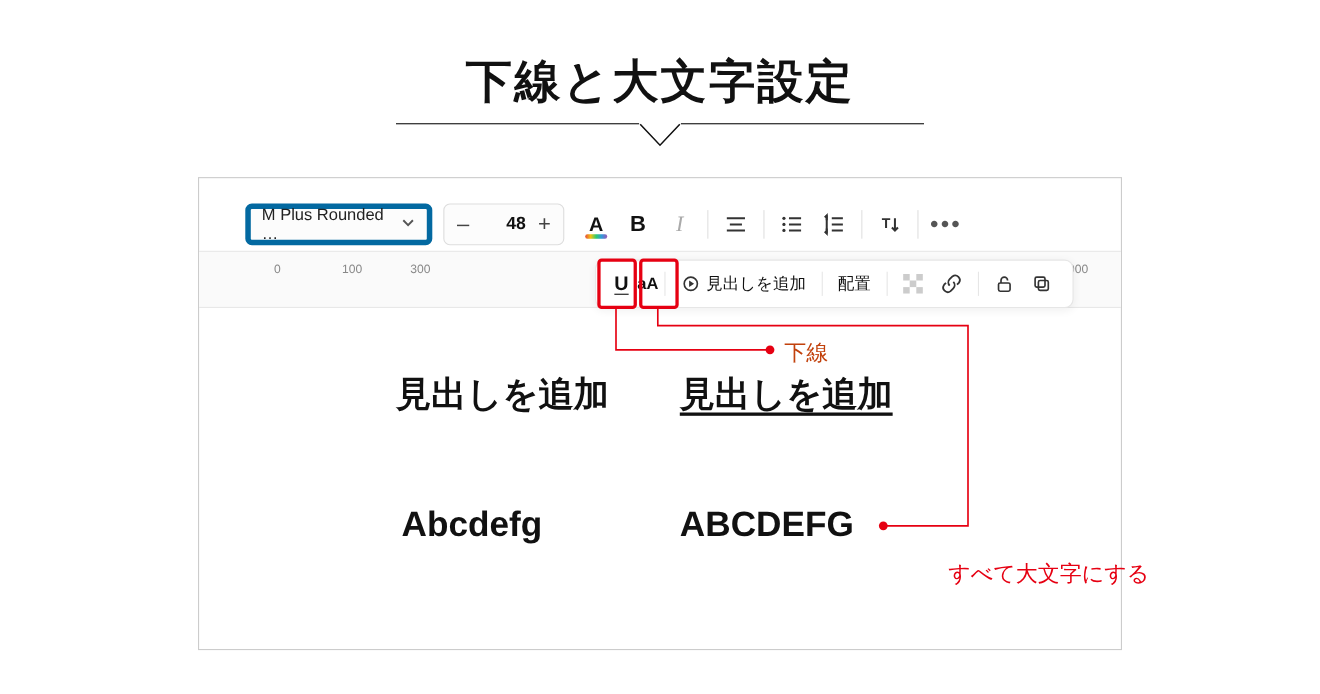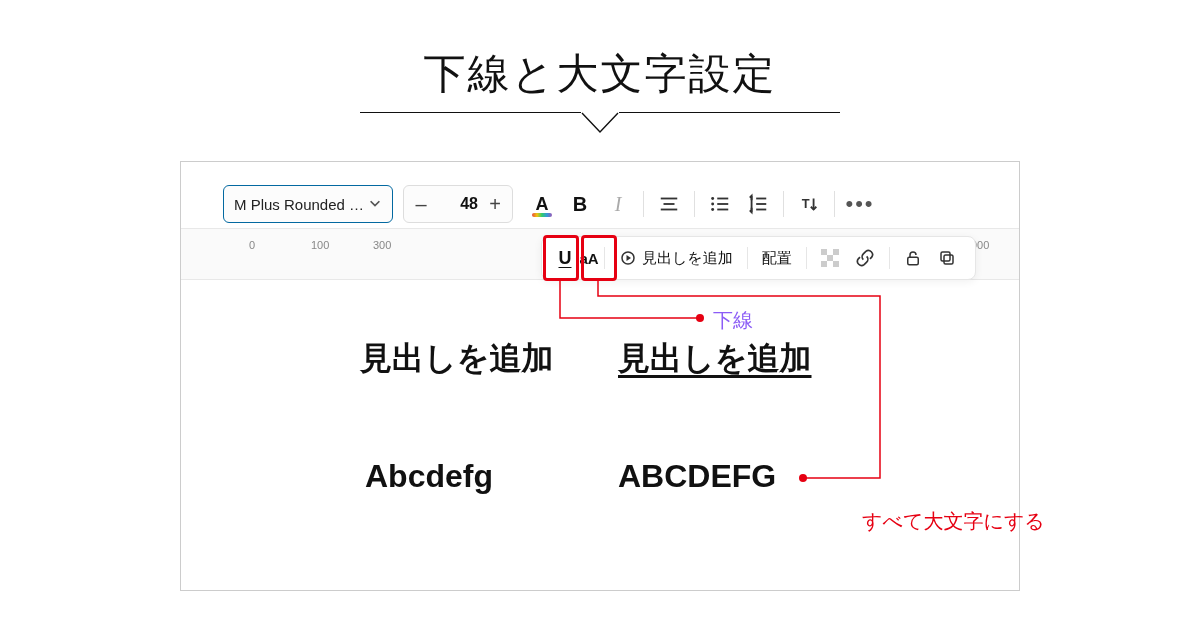--- a/index.html
+++ b/index.html
@@ -1,30 +1,30 @@
 <!DOCTYPE html>
 <html><head>
 <meta charset="utf-8">
 <style>
   * { box-sizing: border-box; }
   html,body { margin:0; padding:0; }
   body { width:1200px; height:631px; background:#fff; font-family:"Hiragino Sans","Helvetica Neue",Arial,sans-serif; position:relative; color:#111; }
 
   
-  .heading { position:absolute; top:46px; left:0; right:0; text-align:center; font-size:42px; font-weight:400; letter-spacing:2px; }
+  .heading { position:absolute; top:46px; left:0; right:0; text-align:center; font-size:42px; font-weight:700; letter-spacing:2px; }
   .caret-row { position:absolute; top:112px; left:50%; transform:translateX(-50%); width:480px; display:flex; align-items:flex-start; }
   .caret-line { flex:1; height:1px; background:#111; margin-top:0; }
   .caret-down { width:38px; height:22px; }
 
   
   .panel { position:absolute; top:161px; left:180px; width:840px; height:430px; border:1px solid #ccc; background:#fff; }
 
   
   .toolbar1 { position:absolute; top:20px; left:42px; height:44px; display:flex; align-items:center; background:#fff; }
-  .font-chip { width:170px; height:38px; border:1px solid #0369a1; border-radius:6px; display:flex; align-items:center; padding:0 10px; font-size:15px; color:#222; background:#fcfcfc; margin-right:10px; }
+  .font-chip { width:170px; height:38px; border:5px solid #0369a1; border-radius:6px; display:flex; align-items:center; padding:0 10px; font-size:15px; color:#222; background:#fcfcfc; margin-right:10px; }
   .font-chip .chev { margin-left:auto; }
   .size-chip { display:flex; align-items:center; height:38px; border:1px solid #ddd; border-radius:6px; background:#fcfcfc; margin-right:10px; }
   .size-btn { width:34px; height:36px; display:flex; align-items:center; justify-content:center; font-size:20px; color:#444; cursor:pointer; }
   .size-val { width:40px; text-align:right; font-size:16px; font-weight:600; }
   .icon-btn { width:38px; height:38px; display:flex; align-items:center; justify-content:center; border-radius:6px; position:relative; }
   .icon-svg { width:22px; height:22px; }
   .sep { width:1px; height:26px; background:#e0e0e0; margin:0 6px; }
   .color-under { position:absolute; bottom:6px; left:9px; width:20px; height:4px; border-radius:2px; background:linear-gradient(90deg,#e74c3c,#f1c40f,#2ecc71,#3498db,#9b59b6); }
   .effects-btn { height:38px; padding:0 14px; display:flex; align-items:center; font-size:15px; font-weight:500; border-radius:6px; }
   .more-btn { width:38px; height:38px; display:flex; align-items:center; justify-content:center; font-size:22px; letter-spacing:2px; color:#555; }
@@ -44,21 +44,21 @@
   .ruler-inner { position:relative; height:100%; }
   .tick { position:absolute; top:10px; font-size:11px; color:#888; }
 
   
   .sample-h1-left  { position:absolute; top:337px; left:360px; font-size:32px; font-weight:700; }
   .sample-h1-right { position:absolute; top:337px; left:618px; font-size:32px; font-weight:700; text-decoration:underline; text-decoration-thickness:3px; text-underline-offset:6px; }
   .sample-abc-left { position:absolute; top:458px; left:365px; font-size:32px; font-weight:700; }
   .sample-abc-right{ position:absolute; top:458px; left:618px; font-size:32px; font-weight:700; }
 
   
-  .anno-underline { position:absolute; top:307px; left:713px; color:#8b5cf6; font-size:20px; font-weight:500; }
+  .anno-underline { position:absolute; top:307px; left:713px; color:#c2410c; font-size:20px; font-weight:500; }
   .anno-uppercase { position:absolute; top:508px; left:850px; color:#e60012; font-size:20px; font-weight:500;margin-left:12px; }
 
   
   svg.arrows { position:absolute; inset:0; width:1200px; height:631px; pointer-events:none; }
 
   .chev svg { width:14px; height:14px; }
 </style>
 </head>
 <body>
 

